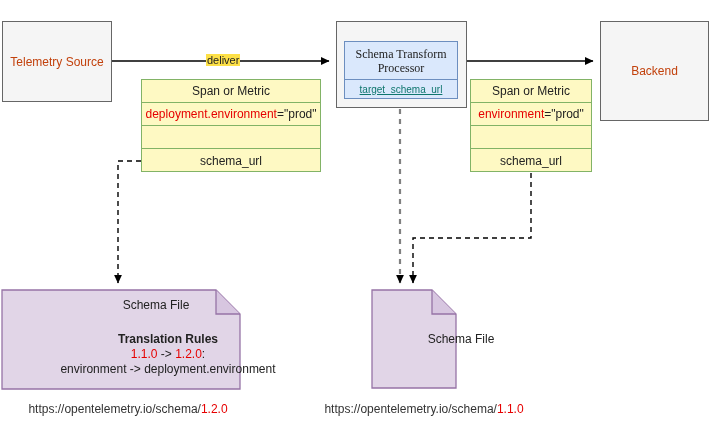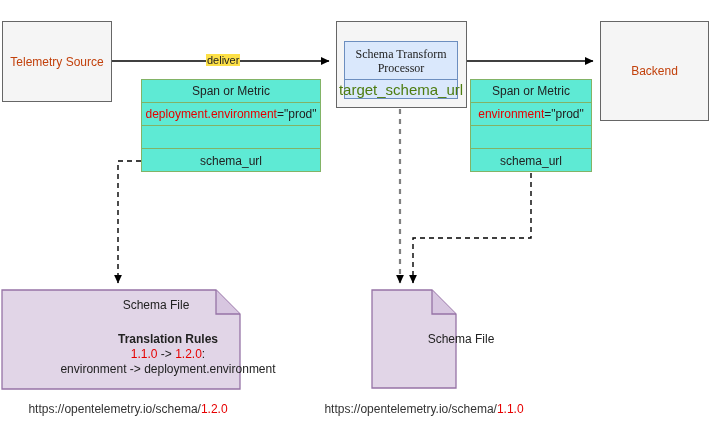--- a/index.html
+++ b/index.html
@@ -70,28 +70,29 @@
     border-bottom: 1px solid #6c8ebf;
     box-sizing: border-box;
     padding: 0 2px;
     font-family: Liberation Serif, serif;
   }
   .proc-row {
     height: 19px;
     display: flex;
     align-items: center;
     justify-content: center;
-    font-size: 15px;
-    color: #4d7c0f;
-    box-sizing: border-box;
+    font-size: 10px;
+    color: #0f766e;
+    box-sizing: border-box;
+    text-decoration: underline;
   }
   
   .table-green {
     border: 1px solid #82b366;
-    background: #5eead4;
+    background: #fef9c3;
     box-sizing: border-box;
   }
   .table-green .trow {
     height: 23px;
     box-sizing: border-box;
     border-bottom: 1px solid #82b366;
     display: flex;
     align-items: center;
     justify-content: center;
     font-size: 12px;

